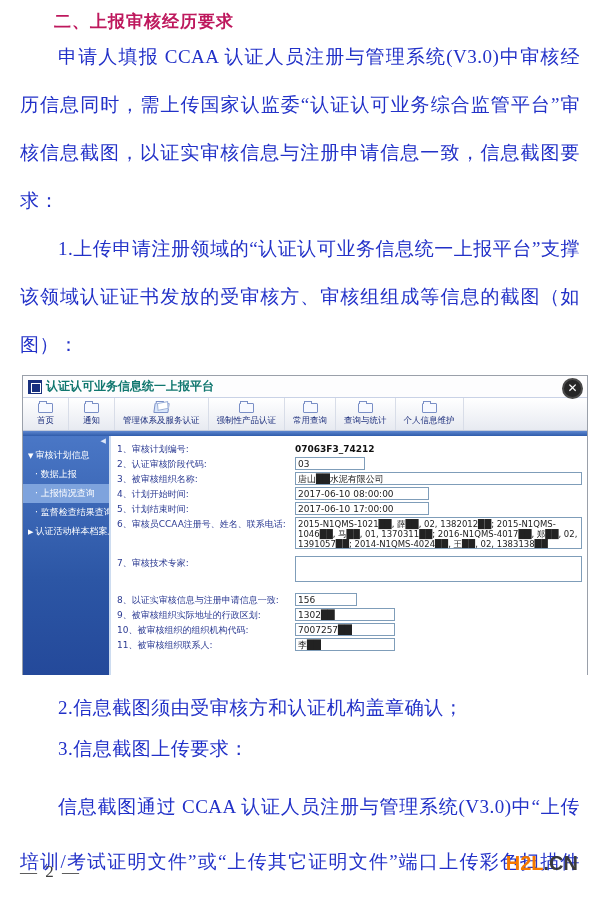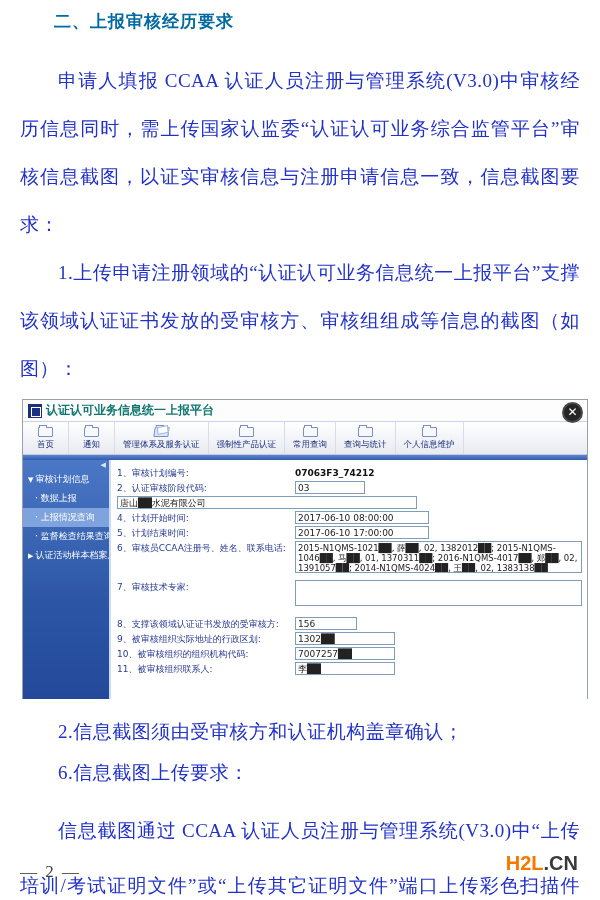--- a/index.html
+++ b/index.html
@@ -1,20 +1,20 @@
 <!DOCTYPE html>
 <html><head>
 <meta charset="utf-8">
 <style>
   * { margin:0; padding:0; box-sizing:border-box; }
   html,body { width:600px; height:900px; background:#ffffff; overflow:hidden; }
   body { position:relative; font-family:"Liberation Serif", serif; }
 
   .doc { padding:10px 20px 0 20px; }
-  .doc-heading { font-size:17px; font-weight:bold; color:#0369a1; margin-left:34px; margin-bottom:24px; letter-spacing:1px; }
+  .doc-heading { font-size:17px; font-weight:bold; color:#be185d; margin-left:34px; margin-bottom:0; letter-spacing:1px; }
   .doc-para { font-size:19px; color:#2231c8; line-height:48px; text-indent:2em; text-align:justify; letter-spacing:0.5px; }
   .doc-para.tight { line-height:41px; }
   .doc-para.loose { line-height:55px; margin-top:10px; }
 
   
   .shot { width:566px; height:300px; margin:6px auto 0 2px; border:1px solid #9aa0aa; background:#fff;
           font-family:"DejaVu Sans", sans-serif; position:relative; }
   .titlebar { height:22px; background:#fdfdfe; border-bottom:1px solid #c9d2e6; display:flex; align-items:center; padding:0 5px; }
   .app-logo { width:14px; height:14px; background:#18307e; margin-right:4px; position:relative; flex:0 0 auto; }
   .app-logo::after { content:""; position:absolute; left:3px; top:3px; width:8px; height:8px; border:1px solid #fff; }
@@ -140,20 +140,21 @@
         <div class="form-fields">
           <div class="f-row">
             <span class="f-label"><span>1、</span><span>审核计划编号:</span></span>
             <span class="f-value-plain">07063F3_74212</span>
           </div>
           <div class="f-row">
             <span class="f-label"><span>2、</span><span>认证审核阶段代码:</span></span>
             <span class="f-input w70">03</span>
           </div>
           <div class="f-row">
+            <span class="f-label"><span>3、</span><span>被审核组织名称:</span></span>
             <span class="f-input w360">唐山██水泥有限公司</span>
           </div>
           <div class="f-row">
             <span class="f-label"><span>4、</span><span>计划开始时间:</span></span>
             <span class="f-input w110">2017-06-10 08:00:00</span>
           </div>
           <div class="f-row">
             <span class="f-label"><span>5、</span><span>计划结束时间:</span></span>
             <span class="f-input w110">2017-06-10 17:00:00</span>
           </div>
@@ -161,21 +162,21 @@
             <span class="f-label"><span>6、</span><span>审核员CCAA注册号、姓名、联系电话:</span></span>
             <span class="f-textarea ta-big">2015-N1QMS-1021██, 薛██, 02, 1382012██; 2015-N1QMS-1046██, 马██, 01, 1370311██; 2016-N1QMS-4017██, 郑██, 02, 1391057██; 2014-N1QMS-4024██, 王██, 02, 1383138██</span>
           </div>
           <div class="gap6"></div>
           <div class="f-row">
             <span class="f-label"><span>7、</span><span>审核技术专家:</span></span>
             <span class="f-textarea ta-exp"></span>
           </div>
           <div class="gap10"></div>
           <div class="f-row">
-            <span class="f-label"><span>8、</span><span>支撑该领域认证证书发放的受审核方:</span></span>
+            <span class="f-label"><span>8、</span><span>以证实审核信息与注册申请信息一致:</span></span>
             <span class="f-input w65">156</span>
           </div>
           <div class="f-row">
             <span class="f-label"><span>9、</span><span>被审核组织实际地址的行政区划:</span></span>
             <span class="f-input w105">1302██</span>
           </div>
           <div class="f-row">
             <span class="f-label"><span>10、</span><span>被审核组织的组织机构代码:</span></span>
             <span class="f-input w105">7007257██</span>
           </div>
@@ -183,20 +184,20 @@
             <span class="f-label"><span>11、</span><span>被审核组织联系人:</span></span>
             <span class="f-input w105">李██</span>
           </div>
 
         </div>
       </div>
     </div>
   </div>
 
   <div class="doc-para tight" style="margin-top:12px;">2.信息截图须由受审核方和认证机构盖章确认；</div>
-  <div class="doc-para tight">6.信息截图上传要求：</div>
+  <div class="doc-para tight">3.信息截图上传要求：</div>
   <div class="doc-para loose">信息截图通过 CCAA 认证人员注册与管理系统(V3.0)中“上传培训/考试证明文件”或“上传其它证明文件”端口上传彩色扫描件（请关注上传文件大小要求，如图）：</div>
 </div>
 
 <div class="page-num">— 2 —</div>
 <div class="brand">
   <span class="b1">H2L</span><span class="b2">.CN</span>
 </div>
 
 </body></html>

